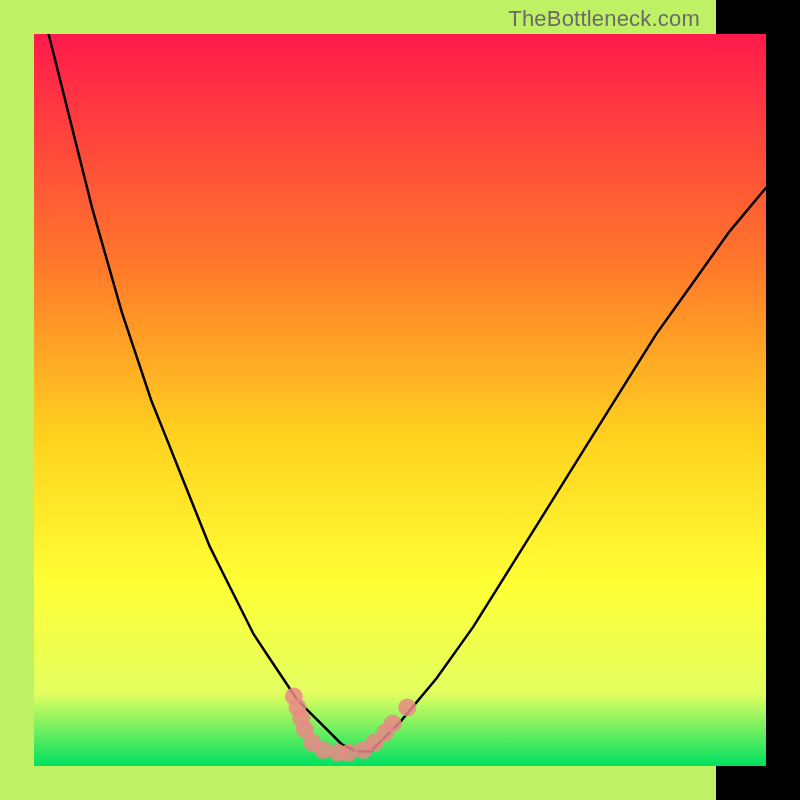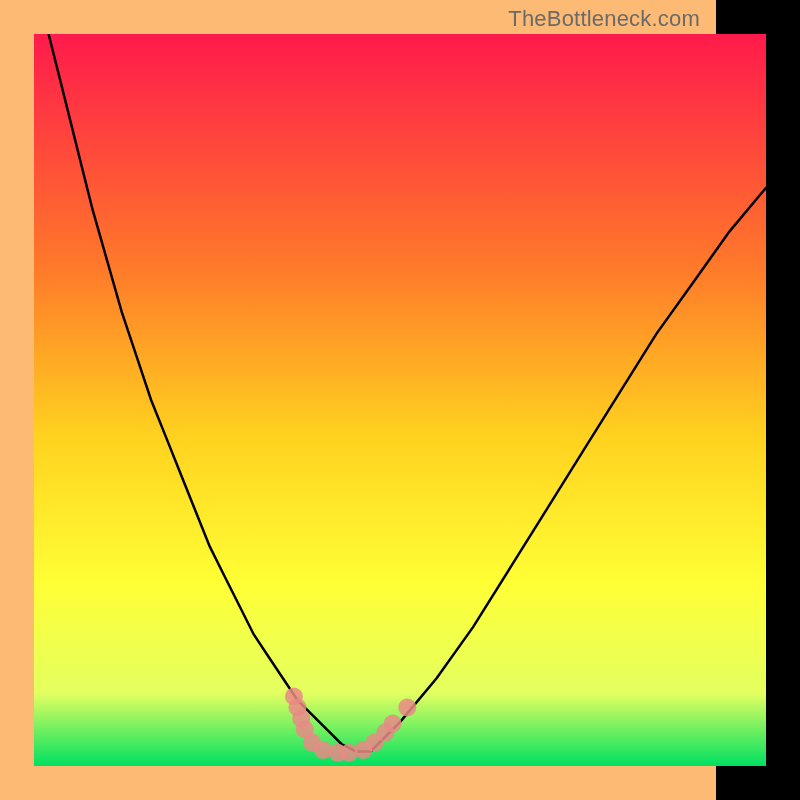--- a/index.html
+++ b/index.html
@@ -10,21 +10,21 @@
     overflow: hidden;
     background: #000;
     font-family: Arial, Helvetica, sans-serif;
   }
   .frame {
     position: absolute;
     left: 0;
     top: 0;
     width: 716px;
     height: 800px;
-    background: #fdba74;
+    background: #bef264;
   }
   .plot-area {
     position: absolute;
     left: 34px;
     top: 34px;
     width: 732px;
     height: 732px;
   }
   .watermark {
     position: absolute;

